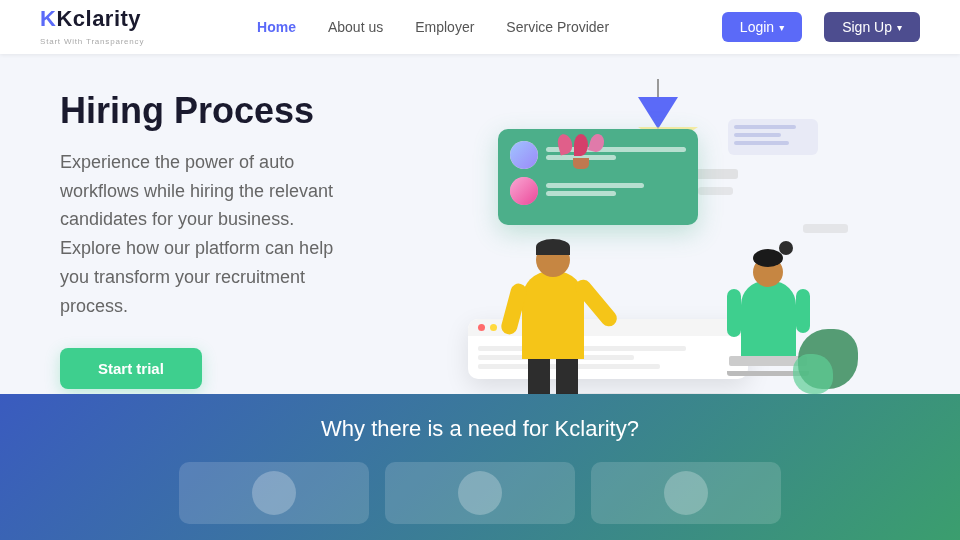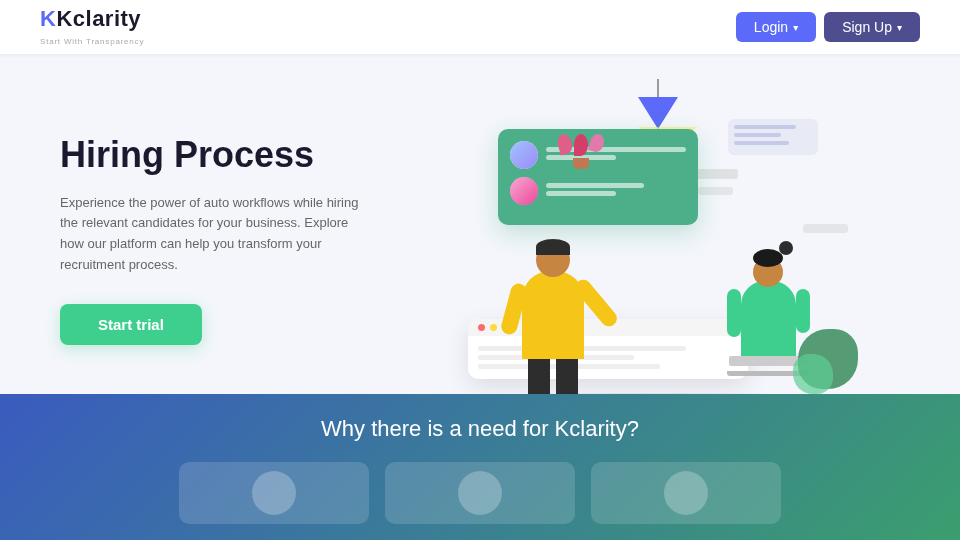--- a/index.html
+++ b/index.html
@@ -43,21 +43,21 @@
     }
     .nav-links li a {
       text-decoration: none;
       font-size: 14px;
       color: #555;
     }
     .nav-links li a.active { color: #5b6af8; font-weight: 600; }
     .nav-actions {
       display: flex;
       align-items: flex-start;
-      gap: 8px;
+      gap: 22px;
     }
     .btn-login {
       background: #5b6af8;
       color: #fff;
       border: none;
       border-radius: 6px;
       padding: 7px 18px;
       font-size: 14px;
       cursor: pointer;
       display: flex;
@@ -95,21 +95,21 @@
       max-width: 380px;
     }
     .hero-title {
       font-size: 36px;
       font-weight: 800;
       color: #1a1a2e;
       line-height: 1.2;
       margin-bottom: 16px;
     }
     .hero-desc {
-      font-size: 13px;
+      font-size: 18px;
       color: #666;
       line-height: 1.6;
       margin-bottom: 28px;
       max-width: 300px;
     }
     .btn-trial {
       background: #3ecf8e;
       color: #fff;
       border: none;
       border-radius: 8px;
@@ -349,20 +349,34 @@
 <body>
 
 <nav class="navbar">
   <div class="logo-wrap">
     <span class="logo-name">
       <span>K</span><span style="color:#1a1a2e">Kclarity</span>
     </span>
     <span class="logo-tagline">Start With Transparency</span>
   </div>
 
+  <ul class="nav-links">
+    <li>
+      <a href="#" class="active">Home</a>
+    </li>
+    <li>
+      <a href="#">About us</a>
+    </li>
+    <li>
+      <a href="#">Employer</a>
+    </li>
+    <li>
+      <a href="#">Service Provider</a>
+    </li>
+  </ul>
 
   <div class="nav-actions">
     <button class="btn-login">
       <span>Login</span>
       <span class="chevron">▾</span>
     </button>
     <button class="btn-signup">
       <span>Sign Up</span>
       <span class="chevron">▾</span>
     </button>

